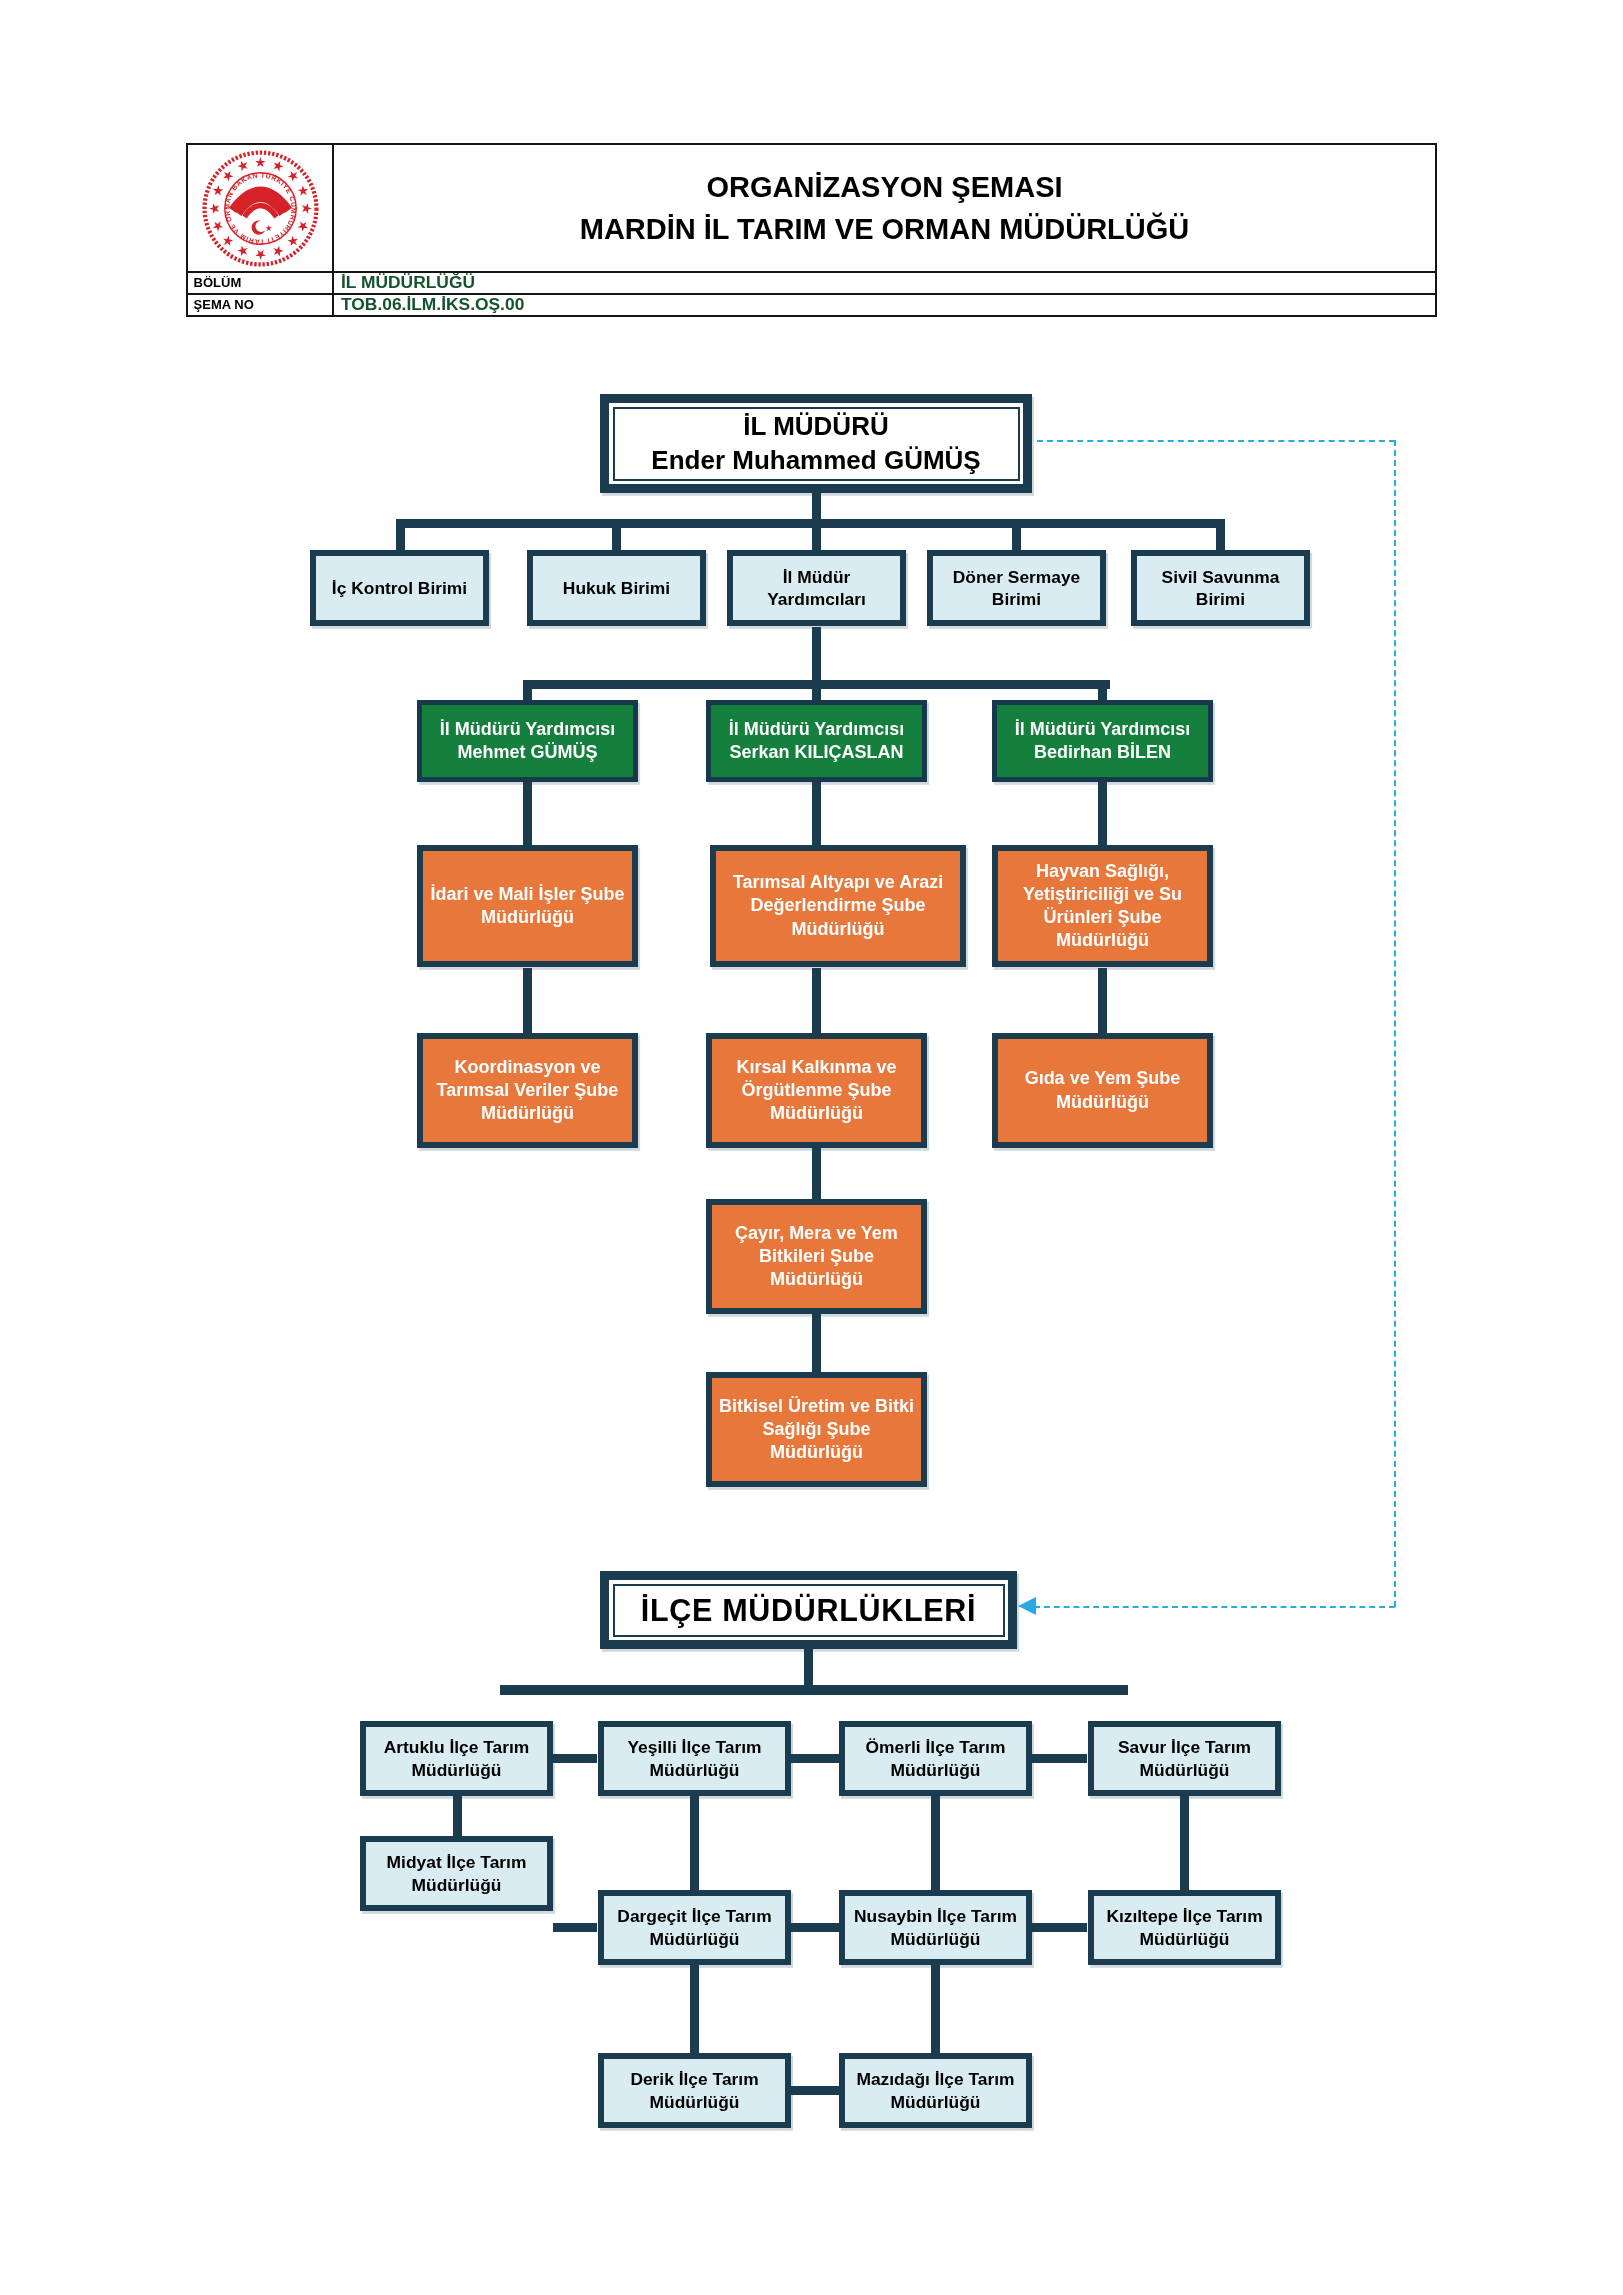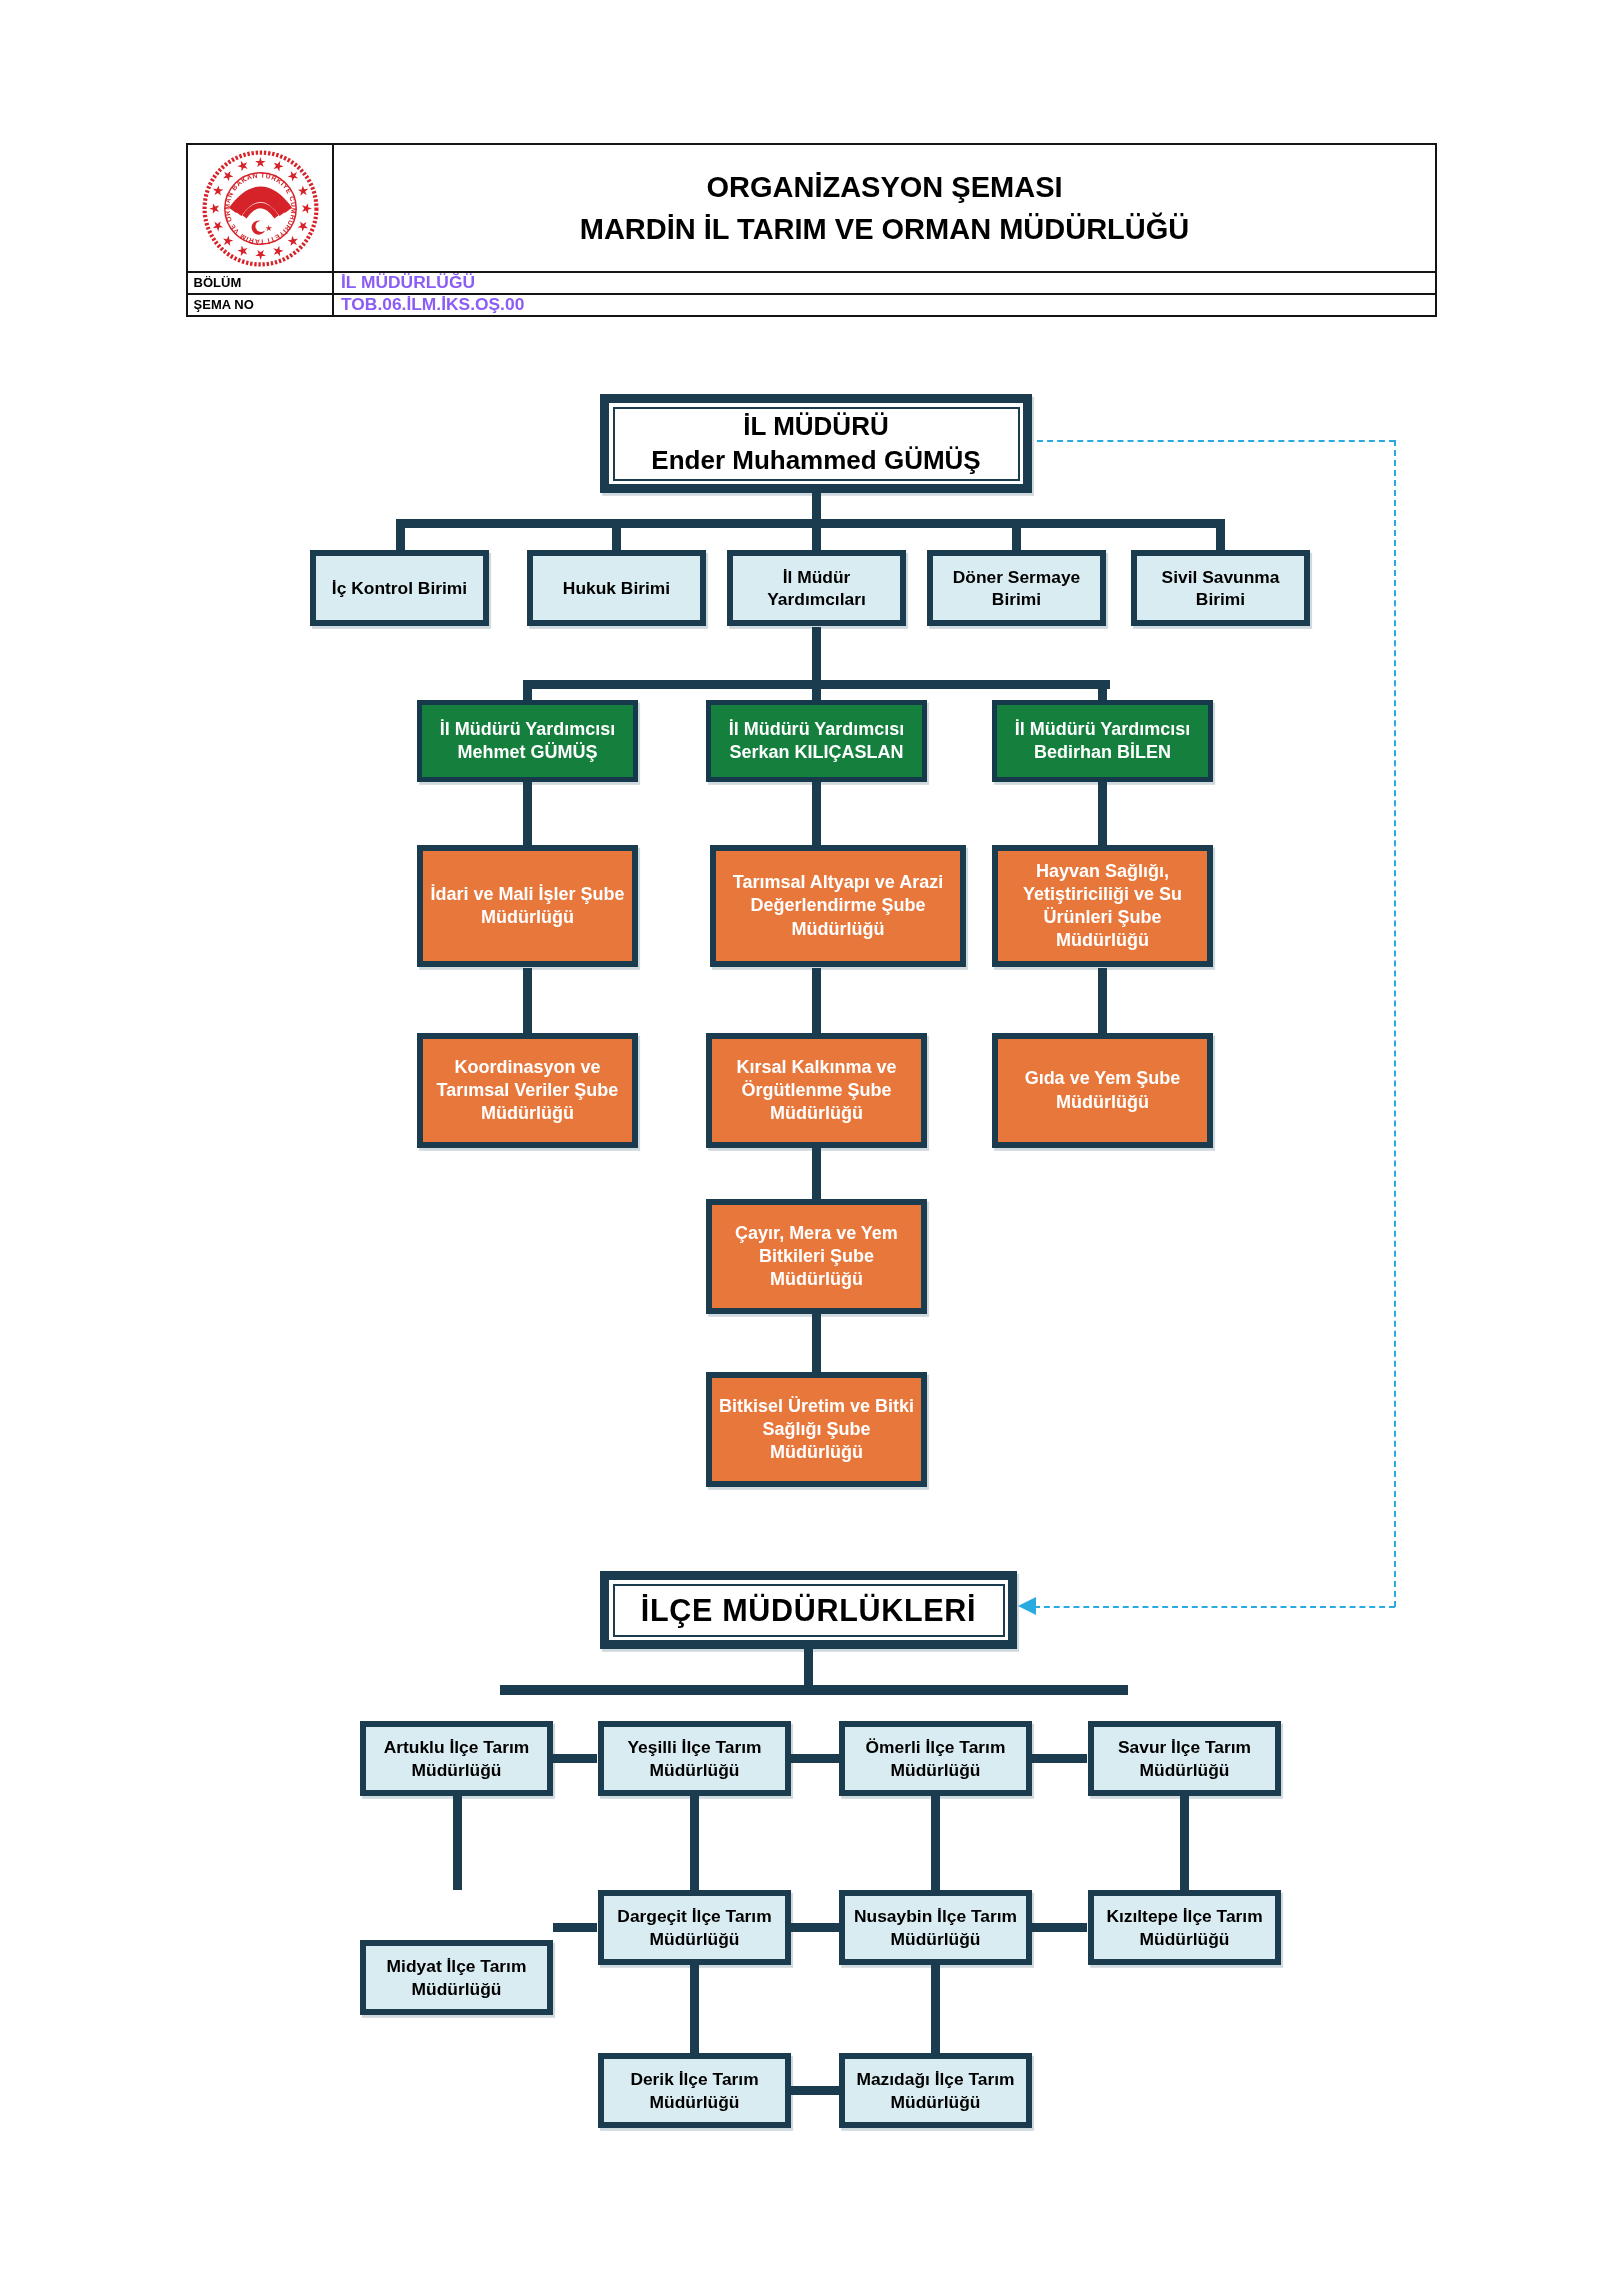--- a/index.html
+++ b/index.html
@@ -9,21 +9,21 @@
   
   #header-table{position:absolute;left:186px;top:143px;width:1251px;height:174px;
     border:2.8px solid #141414;box-sizing:border-box;display:grid;
     grid-template-columns:146px 1fr;grid-template-rows:126px 21.5px 22px;}
   .cell{box-sizing:border-box;display:flex;align-items:center;}
   .logo-cell{grid-column:1;grid-row:1;border-right:2.1px solid #141414;justify-content:center;}
   .title-cell{grid-column:2;grid-row:1;justify-content:center;text-align:center;
     font-weight:bold;font-size:29px;line-height:1.45;color:#000;}
   .label-cell{border-top:2.1px solid #141414;border-right:2.1px solid #141414;
     font-weight:bold;font-size:13px;padding-left:5.6px;color:#000;}
-  .value-cell{border-top:2.1px solid #141414;font-weight:bold;font-size:17.4px;padding-left:7px;color:#8b5cf6;}
+  .value-cell{border-top:2.1px solid #141414;font-weight:bold;font-size:17.4px;padding-left:7px;color:#14532d;}
 
   
   .star{fill:#d6232a;font-size:23px;text-anchor:middle;font-family:"DejaVu Sans",sans-serif;}
   .ring-text{fill:#d6232a;font-size:11.5px;font-weight:bold;letter-spacing:1px;}
 
   
   .box{position:absolute;box-sizing:border-box;display:flex;align-items:center;justify-content:center;
        text-align:center;font-weight:bold;line-height:1.28;}
   .light{background:#d9ecf2;border:6.2px solid #1b3b4e;color:#000;font-size:17.4px;
          box-shadow:2.1px 2.8px 0 rgba(150,170,180,.45);}
@@ -218,21 +218,21 @@
 
   <div class="conn" style="left:553px;top:1754px;width:44px;height:9px"></div>
   <div class="conn" style="left:791px;top:1754px;width:48px;height:9px"></div>
   <div class="conn" style="left:1031px;top:1754px;width:56px;height:9px"></div>
 
   <div class="conn" style="left:453px;top:1796px;width:9px;height:94px"></div>
   <div class="conn" style="left:690px;top:1796px;width:9px;height:94px"></div>
   <div class="conn" style="left:931px;top:1796px;width:9px;height:94px"></div>
   <div class="conn" style="left:1180px;top:1796px;width:9px;height:94px"></div>
 
-  <div class="box light" style="left:360px;top:1940px;width:193px;height:75px">
+  <div class="box light" style="left:360px;top:1836px;width:193px;height:75px">
       <span>Midyat İlçe Tarım Müdürlüğü</span>
     </div>
   <div class="box light" style="left:598px;top:1890px;width:193px;height:75px">
       <span>Dargeçit İlçe Tarım Müdürlüğü</span>
     </div>
   <div class="box light" style="left:839px;top:1890px;width:193px;height:75px">
       <span>Nusaybin İlçe Tarım Müdürlüğü</span>
     </div>
   <div class="box light" style="left:1088px;top:1890px;width:193px;height:75px">
       <span>Kızıltepe İlçe Tarım Müdürlüğü</span>

